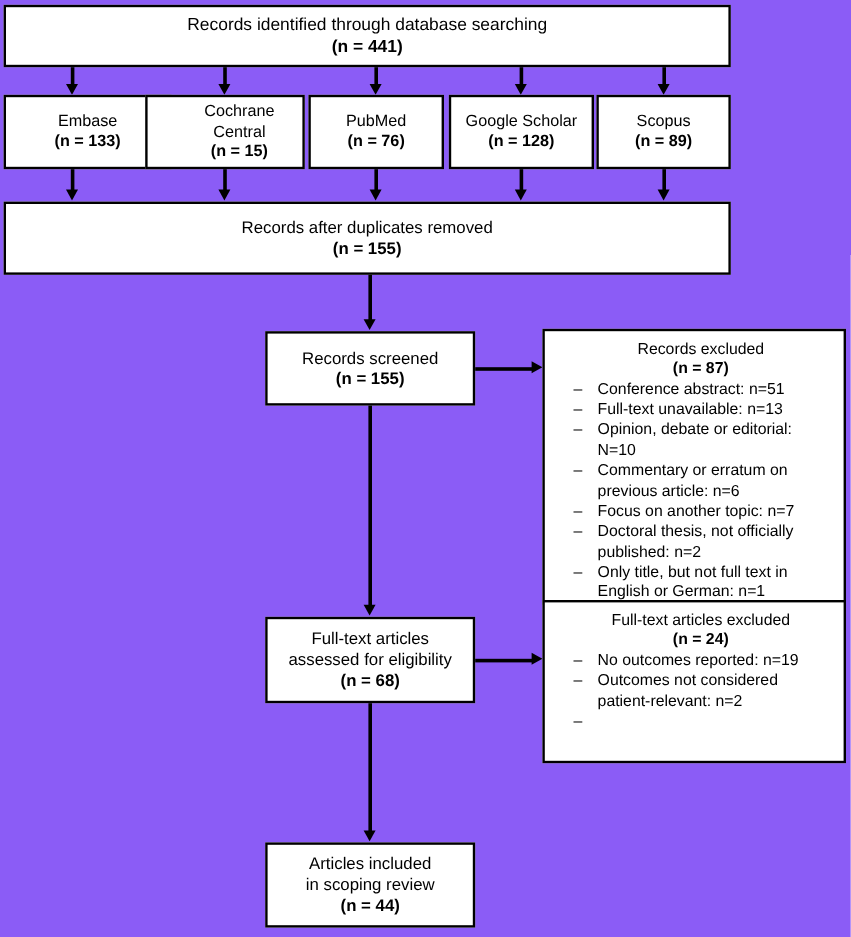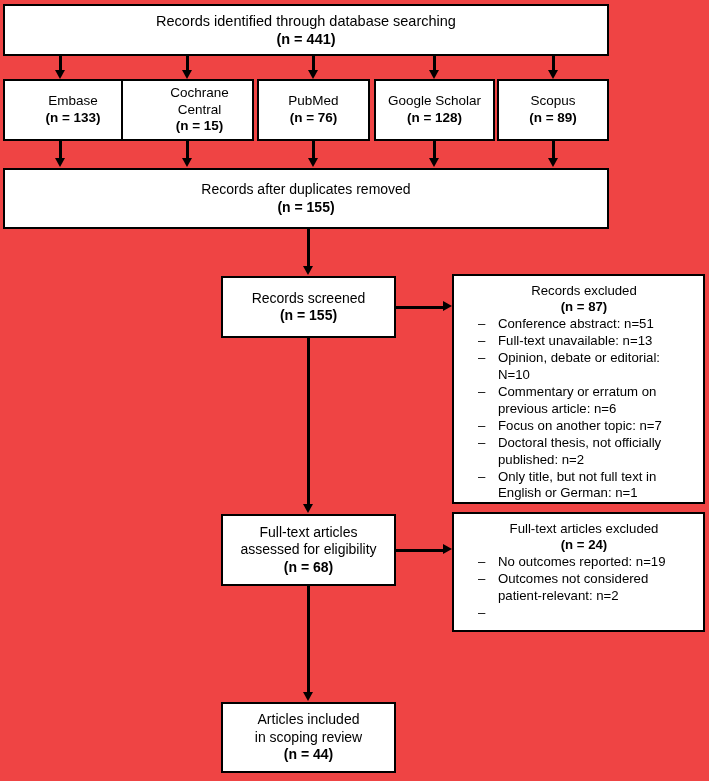--- a/index.html
+++ b/index.html
@@ -4,21 +4,21 @@
 <style>
   html, body {
     margin: 0;
     padding: 0;
     background: #ffffff;
   }
   #flowchart {
     position: relative;
     width: 709px;
     height: 781px;
-    background: #ef4444;
+    background: #8b5cf6;
     font-family: "Liberation Sans", sans-serif;
     overflow: hidden;
   }
   .box {
     position: absolute;
     box-sizing: border-box;
     border: 2.5px solid #000000;
     background: #ffffff;
     display: flex;
     flex-direction: column;
@@ -65,21 +65,21 @@
 
   
   .excl-box {
     left: 452px;
     width: 253px;
     display: block;
     padding: 7px 9px 7px 20px;
     font-size: 13.2px;
   }
   #box-records-excluded  { top: 274px; height: 230px; }
-  #box-fulltext-excluded { top: 512px; height: 120px; }
+  #box-fulltext-excluded { top: 500px; height: 136px; }
 
   .excl-head {
     text-align: center;
     line-height: 1.22;
     margin-bottom: 1px;
   }
   .excl-head .bold { font-weight: bold; }
   ul.excl-list {
     list-style: none;
     margin: 0;

